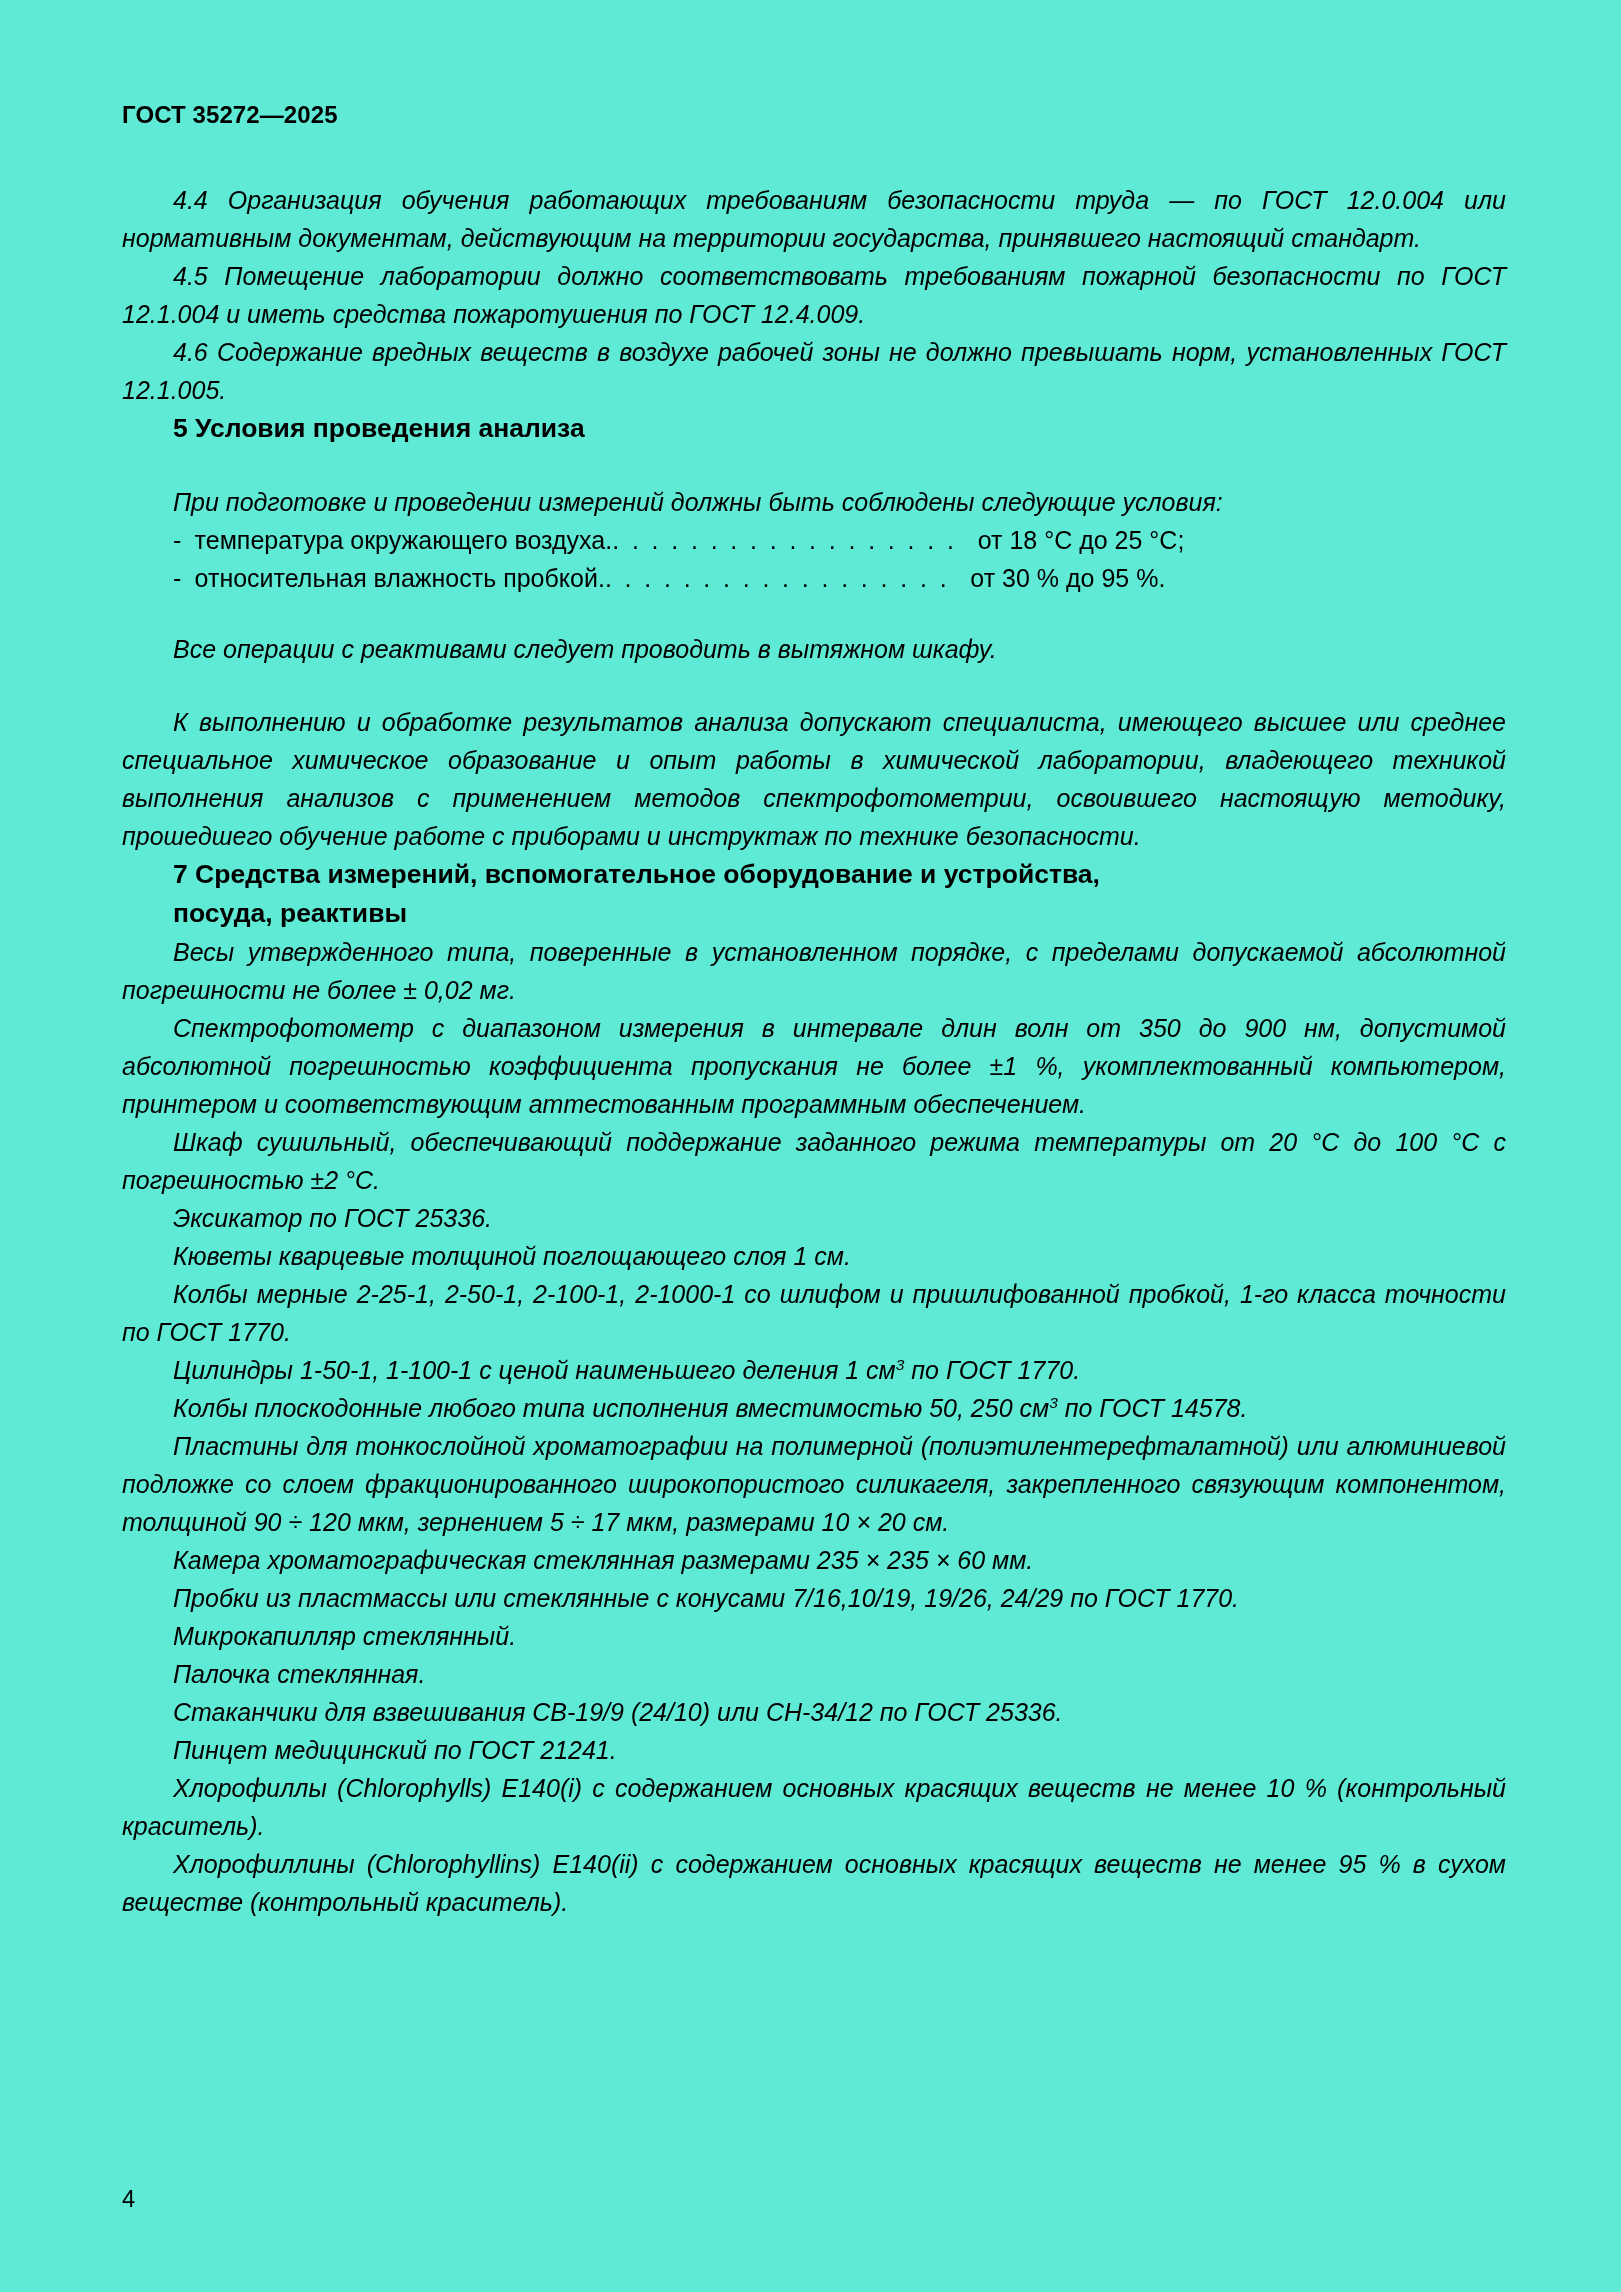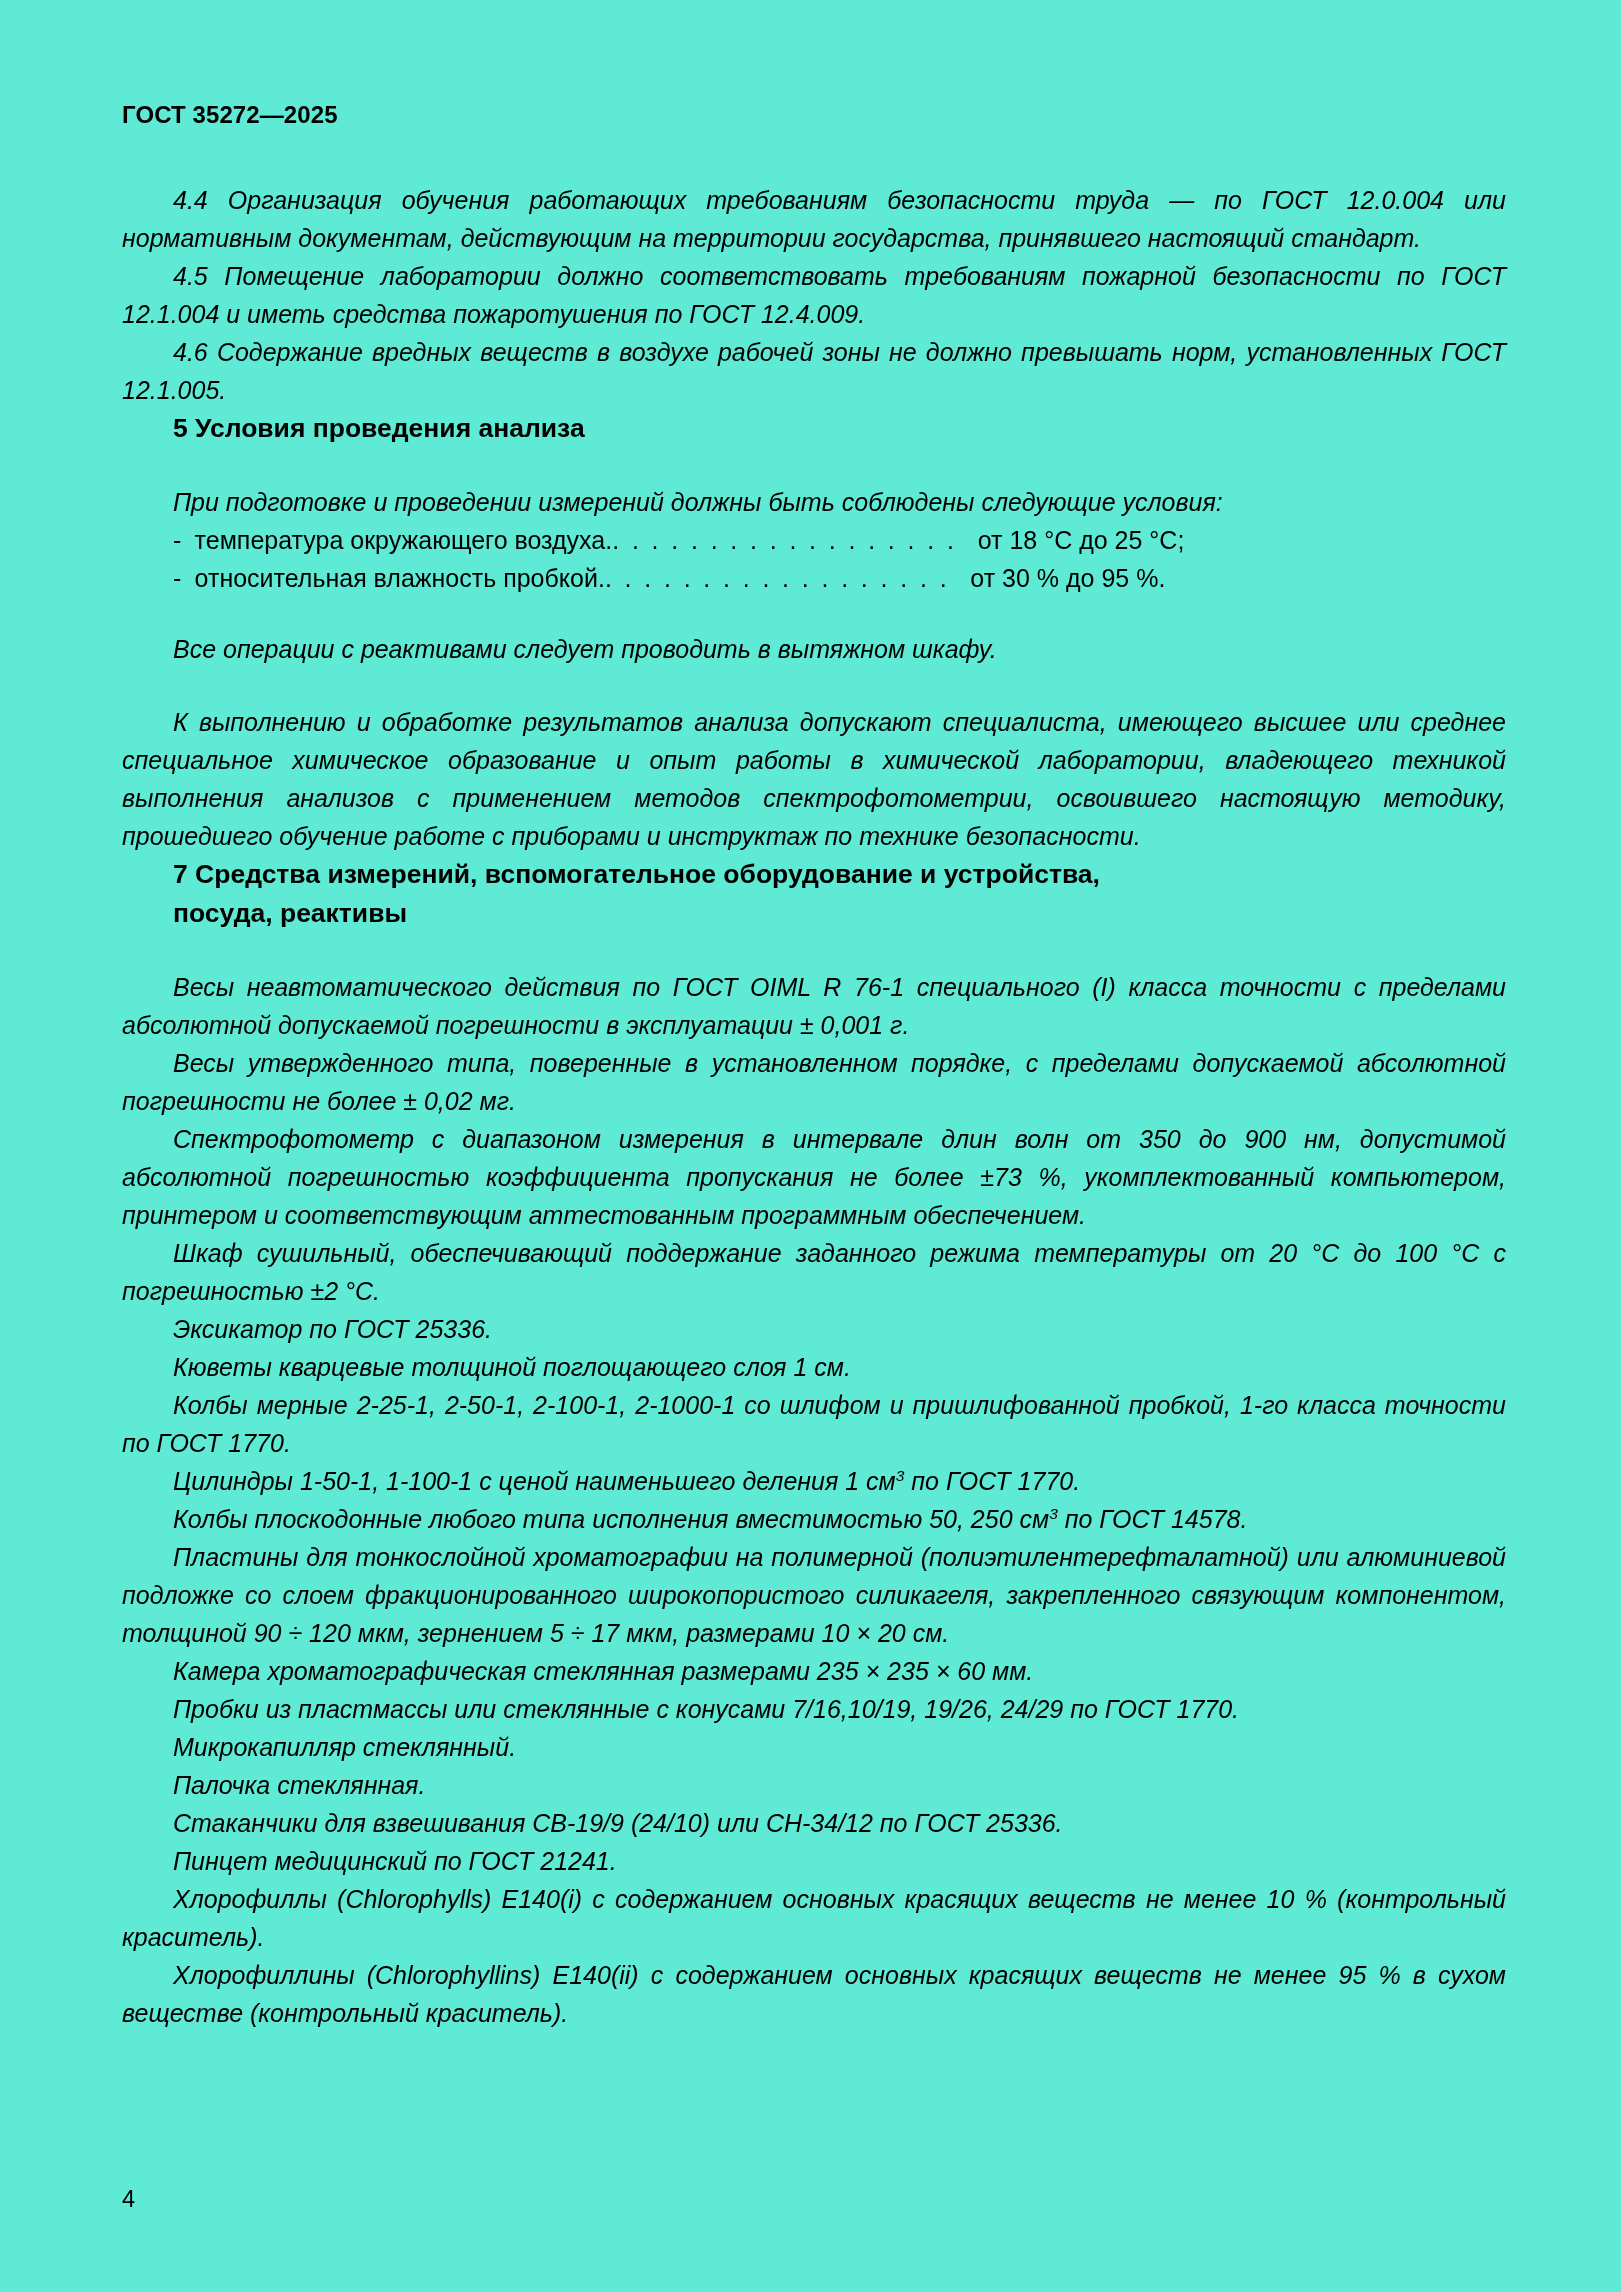--- a/index.html
+++ b/index.html
@@ -107,23 +107,22 @@
     </div>
 
     <p class="indent gap-block">Все операции с реактивами следует проводить в вытяжном шкафу.</p>
 
 
     <p class="indent gap-sec-after">К выполнению и обработке результатов анализа допускают специалиста, имеющего высшее или среднее специальное химическое образование и опыт работы в химической лаборатории, владеющего техникой выполнения анализов с применением методов спектрофотометрии, освоившего настоящую методику, прошедшего обучение работе с приборами и инструктаж по технике безопасности.</p>
 
     <h2 class="section gap-sec-before">7  Средства измерений, вспомогательное оборудование и устройства,</h2>
     <h2 class="section">посуда, реактивы</h2>
 
-    <p class="indent gap-sec-after">Весы неавтоматического действия по ГОСТ OIML R 76-1 специального (I) класса точности с пределами абсолютной допускаемой погрешности в эксплуатации ± 0,001 г.</p>
     <p class="indent">Весы утвержденного типа, поверенные в установленном порядке, с пределами допускаемой абсолютной погрешности не более ± 0,02 мг.</p>
-    <p class="indent">Спектрофотометр с диапазоном измерения в интервале длин волн от 350 до 900 нм, допустимой абсолютной погрешностью коэффициента пропускания не более ±73 %, укомплектованный компьютером, принтером и соответствующим аттестованным программным обеспечением.</p>
+    <p class="indent">Спектрофотометр с диапазоном измерения в интервале длин волн от 350 до 900 нм, допустимой абсолютной погрешностью коэффициента пропускания не более ±1 %, укомплектованный компьютером, принтером и соответствующим аттестованным программным обеспечением.</p>
     <p class="indent">Шкаф сушильный, обеспечивающий поддержание заданного режима температуры от 20 °С до 100 °С с погрешностью ±2 °С.</p>
     <p class="indent">Эксикатор по ГОСТ 25336.</p>
     <p class="indent">Кюветы кварцевые толщиной поглощающего слоя 1 см.</p>
     <p class="indent">Колбы мерные 2-25-1, 2-50-1, 2-100-1, 2-1000-1 со шлифом и пришлифованной пробкой, 1-го класса точности по ГОСТ 1770.</p>
 
     <p class="indent"><span>Цилиндры 1-50-1, 1-100-1 с ценой наименьшего деления 1 см</span><sup>3</sup><span> по ГОСТ 1770.</span></p>
 
     <p class="indent"><span>Колбы плоскодонные любого типа исполнения вместимостью 50, 250 см</span><sup>3</sup><span> по ГОСТ 14578.</span></p>
 
     <p class="indent">Пластины для тонкослойной хроматографии на полимерной (полиэтилентерефталатной) или алюминиевой подложке со слоем фракционированного широкопористого силикагеля, закрепленного связующим компонентом, толщиной 90 ÷ 120 мкм, зернением 5 ÷ 17 мкм, размерами 10 × 20 см.</p>

